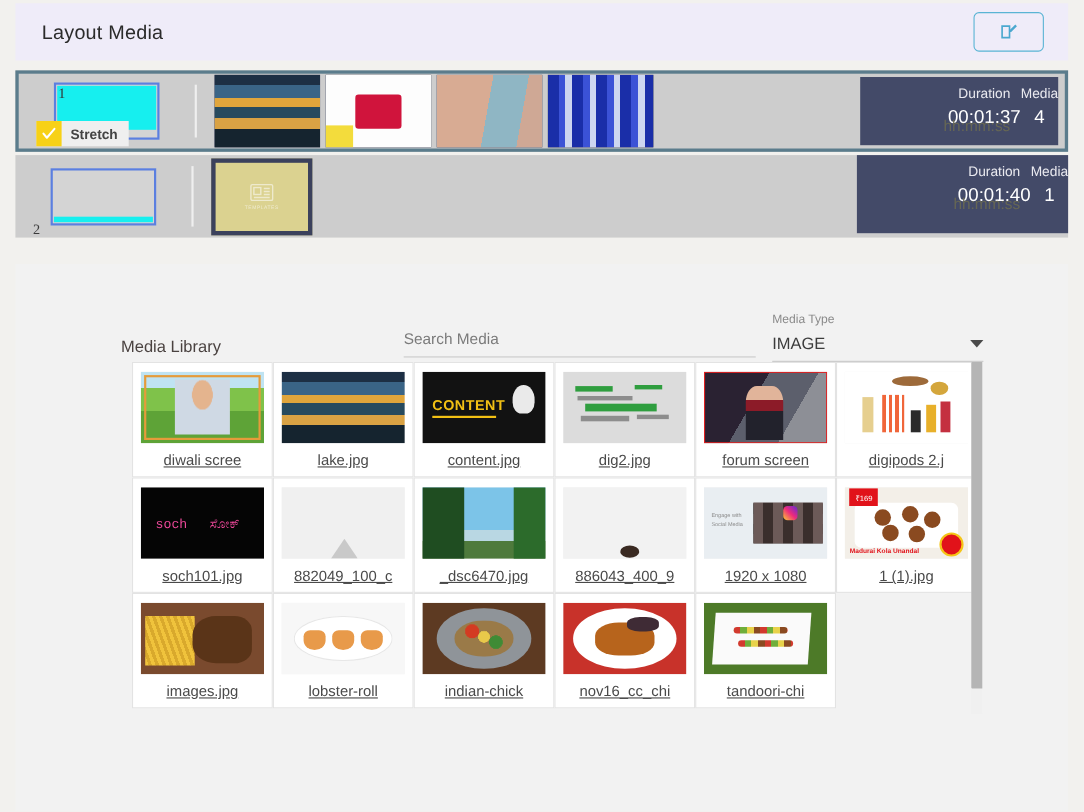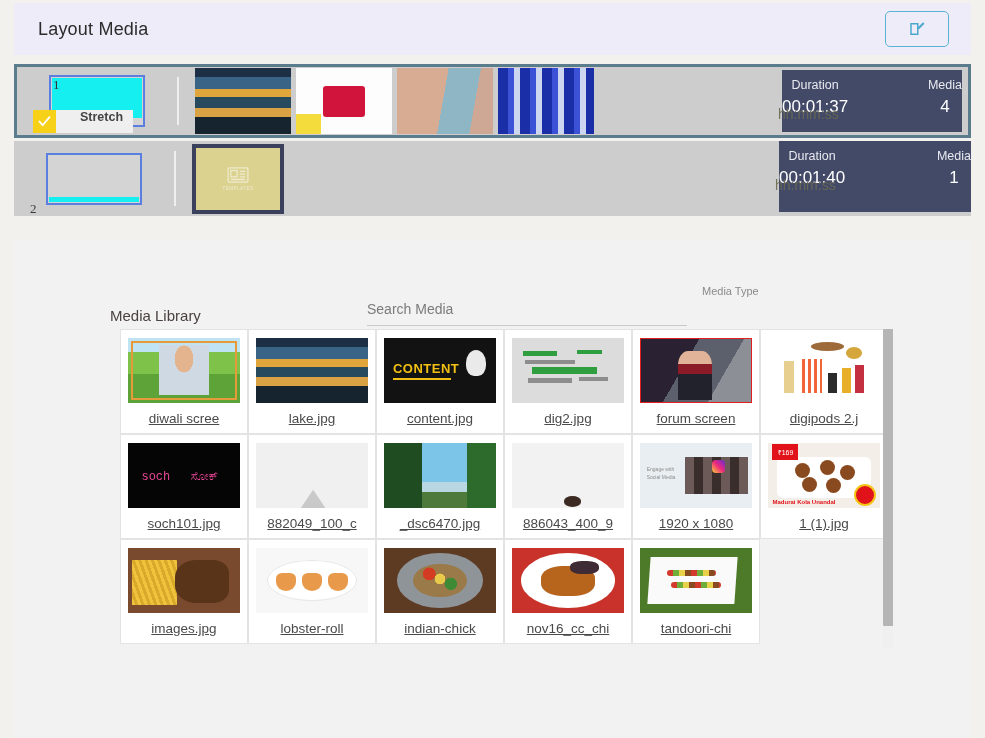--- a/index.html
+++ b/index.html
@@ -47,43 +47,43 @@
   }
   .layout-box .fill-cyan-strip{
     position:absolute;left:1px;bottom:1px;right:1px;height:5px;background:#16efef;
   }
   .layout-num{
     position:absolute;font-size:13px;color:#3b3b3b;font-family:"Liberation Serif",serif;
   }
   .num-1{left:2px;top:0px;z-index:3;color:#333;}
   .num-2{left:16px;bottom:-1px;}
   .stretch-chip{
-    position:absolute;left:16px;top:43px;height:23px;display:flex;align-items:flex-start;
-    background:#efefef;z-index:5;gap:16px;
+    position:absolute;left:16px;top:43px;height:23px;display:flex;align-items:center;
+    background:#efefef;z-index:5;
   }
   .stretch-box{
     width:23px;height:23px;background:#f7d117;display:flex;align-items:center;justify-content:center;
   }
   .stretch-box svg{display:block}
   .stretch-label{font-size:12.5px;font-weight:bold;color:#444;padding:0 10px 0 8px;}
 
   .tl-divider{width:2px;background:#efefef;margin:10px 0;flex:0 0 2px;}
 
   .tl-items{flex:1;display:flex;align-items:center;padding-left:16px;gap:5px;}
   .tl-thumb{
     width:96px;height:66px;background:#3b415c;flex:0 0 96px;
     display:flex;align-items:center;justify-content:center;overflow:hidden;position:relative;
   }
   .tl-thumb.tpl{width:92px;height:70px;border:4px solid #3b415c;background:#dbd290;box-sizing:border-box;flex:0 0 92px;}
   .tpl-inner{display:flex;flex-direction:column;align-items:center;justify-content:center;opacity:.55}
   .tpl-inner .tpl-cap{font-size:4.5px;color:#fff;letter-spacing:.5px;margin-top:2px;}
 
   .tl-stats{
     flex:0 0 180px;width:180px;background:#434a68;color:#fff;
-    display:flex;align-items:flex-start;justify-content:space-between;
+    display:flex;align-items:flex-start;justify-content:flex-end;
     margin:3px 6px 3px 0;position:relative;padding-top:8px;box-sizing:border-box;
   }
   .row2 .tl-stats{flex:0 0 192px;width:192px;margin:0 0 4px 0;}
   .stat{display:flex;flex-direction:column;align-items:center;position:relative;}
   .stat-label{font-size:12.5px;color:#e9e9ef;}
   .stat-value{font-size:17px;font-weight:normal;margin-top:5px;}
   .stat-hint{
     position:absolute;top:28px;left:-4px;font-size:14px;color:#6a6a52;opacity:.9;white-space:nowrap;
   }
 
@@ -304,20 +304,24 @@
 
   <div class="lib-head">
     <div class="lib-title">Media Library</div>
 
     <div class="search-wrap">
       <input class="search-input" type="text" placeholder="Search Media" style="">
     </div>
 
     <div class="mt-wrap">
       <div class="mt-label">Media Type</div>
+      <div class="mt-select">
+        <span class="mt-value">IMAGE</span>
+        <span class="caret"></span>
+      </div>
     </div>
   </div>
 
   <div class="grid-wrap">
     <div class="grid" id="media-grid">
         <div class="cell">
           <div class="thumb">
             <div class="art art-diwali">
               <div class="frm"></div>
             </div>

